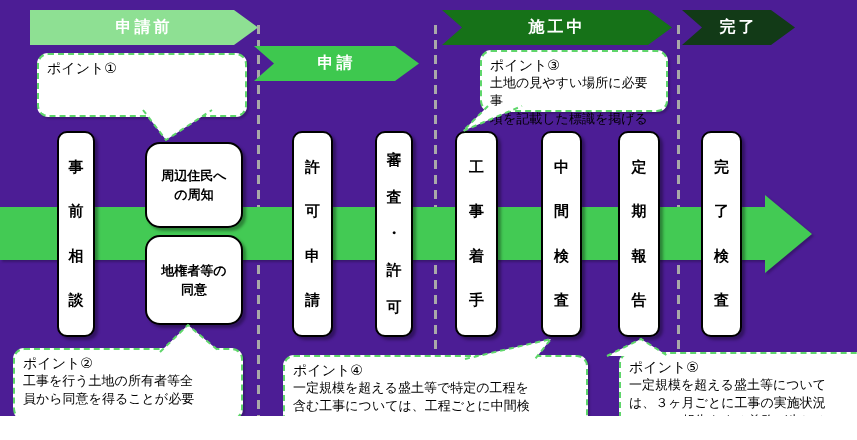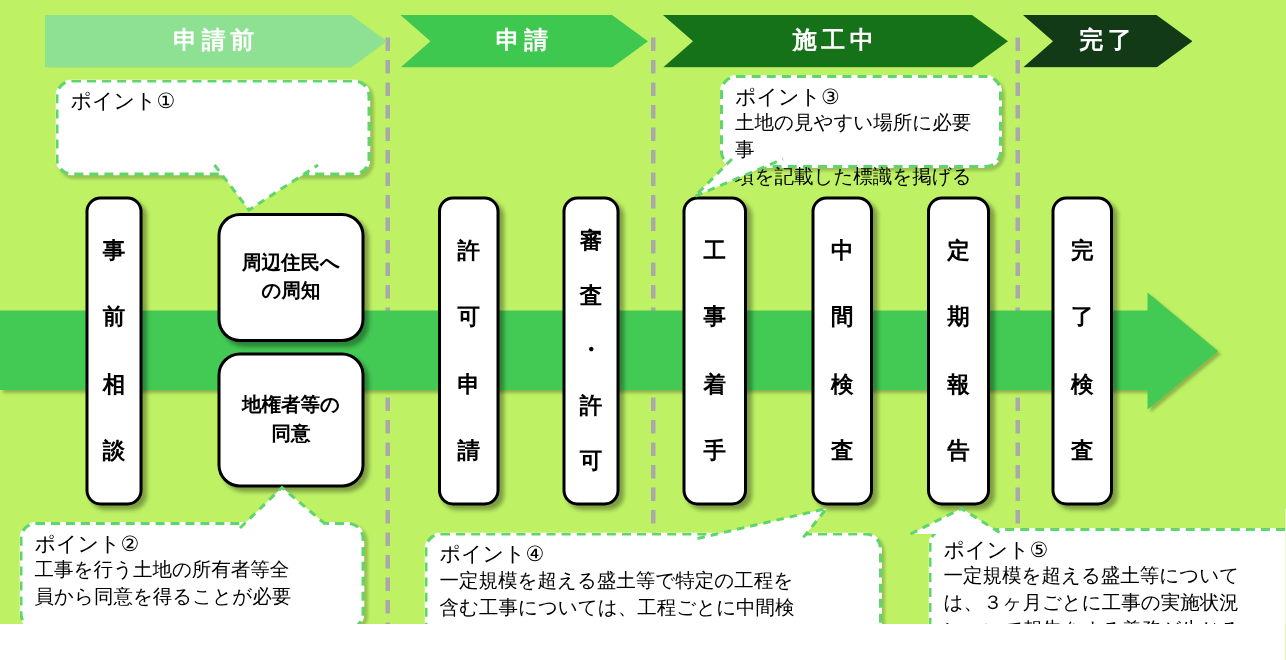--- a/index.html
+++ b/index.html
@@ -1,27 +1,27 @@
 <!DOCTYPE html>
 <html><head>
 <meta charset="utf-8">
 <style>
   html,body{margin:0;padding:0;background:#fff;}
-  .canvas{position:relative;width:857px;height:416px;background:#bef264;overflow:hidden;
+  .canvas{position:relative;width:857px;height:416px;background:#4c1d95;overflow:hidden;
           font-family:"DejaVu Sans","Liberation Sans",sans-serif;}
   .layer{position:absolute;left:0;top:0;width:857px;height:440px;}
   .layer.bg{z-index:1;}
   .layer.fg{z-index:6;pointer-events:none;}
   .phase{position:absolute;top:10px;height:35px;z-index:3;display:flex;align-items:center;
          justify-content:center;color:#ffffff;font-weight:bold;font-size:16px;letter-spacing:3px;
          filter:drop-shadow(2px 2px 1px rgba(0,0,0,0.30));}
   .phase.head{clip-path:polygon(0 0,calc(100% - 24px) 0,100% 50%,calc(100% - 24px) 100%,0 100%);}
   .phase.chev{clip-path:polygon(0 0,calc(100% - 24px) 0,100% 50%,calc(100% - 24px) 100%,0 100%,20px 50%);}
   .p1{left:30px;width:228px;}
-  .p2{left:267px;width:165px;}
+  .p2{left:254px;width:165px;margin-top:36px;}
   .p3{left:442px;width:230px;}
   .p4{left:682px;width:113px;}
   .stepv{position:absolute;top:131px;height:206px;z-index:4;background:#fff;border:2px solid #000;
          border-radius:10px;box-shadow:3px 3px 3px rgba(0,0,0,0.35);box-sizing:border-box;
          display:flex;flex-direction:column;justify-content:space-evenly;align-items:center;
          font-weight:bold;font-size:15px;color:#000;}
   .sv1{left:57px;width:38px;}
   .sv4{left:292px;width:41px;}
   .sv5{left:375px;width:38px;}
   .sv6{left:455px;width:43px;}

